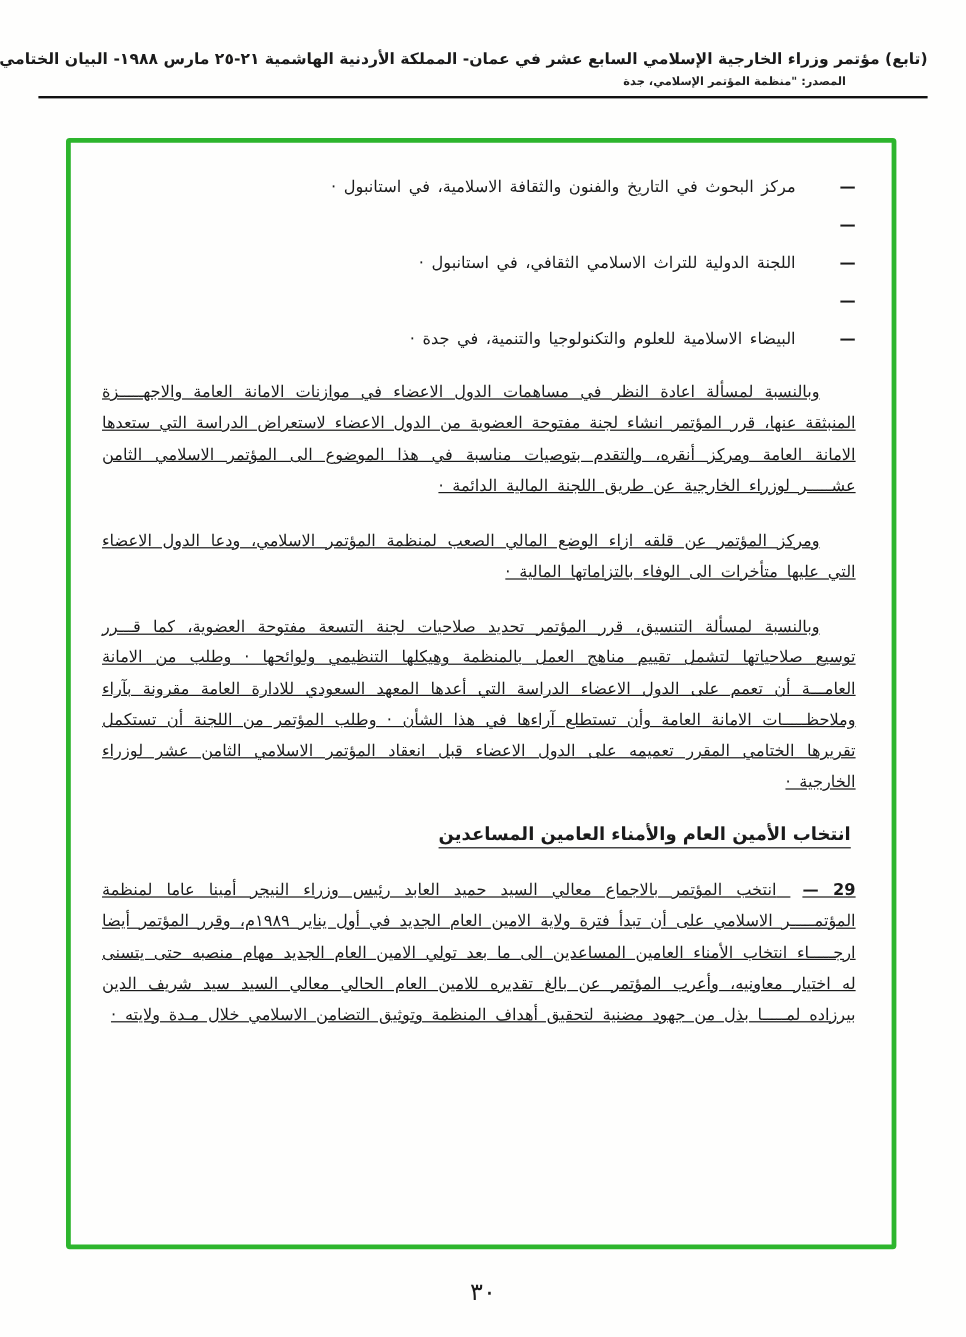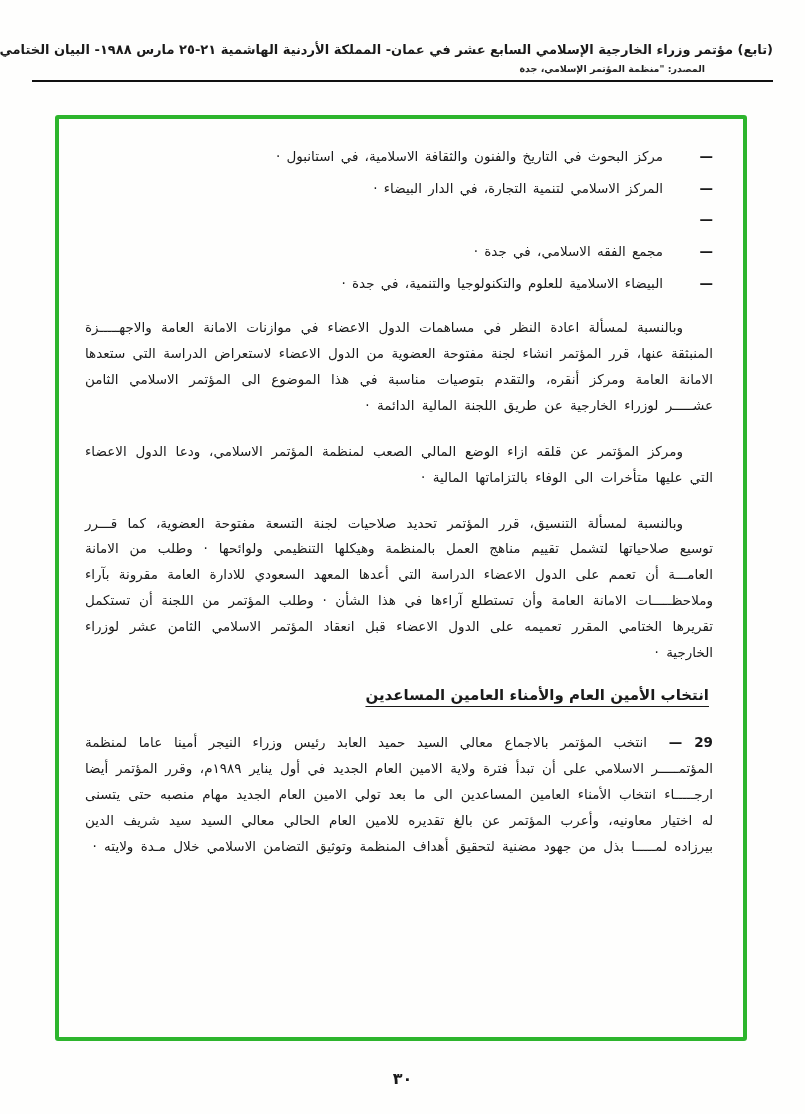--- a/index.html
+++ b/index.html
@@ -81,20 +81,21 @@
     word-spacing: 2px;
   }
 
   
   .para {
     margin: 16px 0 20px 0;
     text-align: justify;
     line-height: 1.92;
     text-indent: 30px;
     word-spacing: 3px;
+    text-decoration: underline;
   }
   .para.numbered {
     text-indent: 0;
     margin-bottom: 0;
   }
   .para-number {
     font-weight: bold;
     margin-left: 10px;
   }
 
@@ -110,22 +111,22 @@
 
   
   .page-footer {
     position: absolute;
     bottom: 26px;
     left: 0;
     right: 0;
     text-align: center;
   }
   .page-number {
-    font-size: 16px;
-    font-weight: bold;
+    font-size: 20px;
+    font-weight: normal;
     letter-spacing: 2px;
   }
 </style>
 </head>
 <body>
 
 <div class="page">
 
   <header class="doc-header">
     <div class="doc-title">(تابع) مؤتمر وزراء الخارجية الإسلامي السابع عشر في عمان- المملكة الأردنية الهاشمية ٢١-٢٥ مارس ١٩٨٨- البيان الختامي</div>
@@ -134,28 +135,27 @@
 
   <div class="frame" style="border-color: rgb(45, 181, 45);">
 
     <ul class="org-list">
       <li class="org-item">
         <span class="dash">—</span>
         <span class="org-text">مركز البحوث في التاريخ والفنون والثقافة الاسلامية، في استانبول ·</span>
       </li>
       <li class="org-item">
         <span class="dash">—</span>
-        <span class="org-text">المركز الاسلامي لتنمية التجارة، في الدار البيضاء ·</span>
       </li>
       <li class="org-item">
         <span class="dash">—</span>
+        <span class="org-text">اللجنة الدولية للتراث الاسلامي الثقافي، في استانبول ·</span>
       </li>
       <li class="org-item">
         <span class="dash">—</span>
-        <span class="org-text">مجمع الفقه الاسلامي، في جدة ·</span>
       </li>
       <li class="org-item">
         <span class="dash">—</span>
         <span class="org-text">البيضاء الاسلامية للعلوم والتكنولوجيا والتنمية، في جدة ·</span>
       </li>
     </ul>
 
     <p class="para">وبالنسبة لمسألة اعادة النظر في مساهمات الدول الاعضاء في موازنات الامانة العامة والاجهـــــزة المنبثقة عنها، قرر المؤتمر انشاء لجنة مفتوحة العضوية من الدول الاعضاء لاستعراض الدراسة التي ستعدها الامانة العامة ومركز أنقره، والتقدم بتوصيات مناسبة في هذا الموضوع الى المؤتمر الاسلامي الثامن عشـــــر لوزراء الخارجية عن طريق اللجنة المالية الدائمة ·</p>
     <p class="para">ومركز المؤتمر عن قلقه ازاء الوضع المالي الصعب لمنظمة المؤتمر الاسلامي، ودعا الدول الاعضاء التي عليها متأخرات الى الوفاء بالتزاماتها المالية ·</p>
     <p class="para">وبالنسبة لمسألة التنسيق، قرر المؤتمر تحديد صلاحيات لجنة التسعة مفتوحة العضوية، كما قـــرر توسيع صلاحياتها لتشمل تقييم مناهج العمل بالمنظمة وهيكلها التنظيمي ولوائحها · وطلب من الامانة العامـــة أن تعمم على الدول الاعضاء الدراسة التي أعدها المعهد السعودي للادارة العامة مقرونة بآراء وملاحظـــــات الامانة العامة وأن تستطلع آراءها في هذا الشأن · وطلب المؤتمر من اللجنة أن تستكمل تقريرها الختامي المقرر تعميمه على الدول الاعضاء قبل انعقاد المؤتمر الاسلامي الثامن عشر لوزراء الخارجية ·</p>

